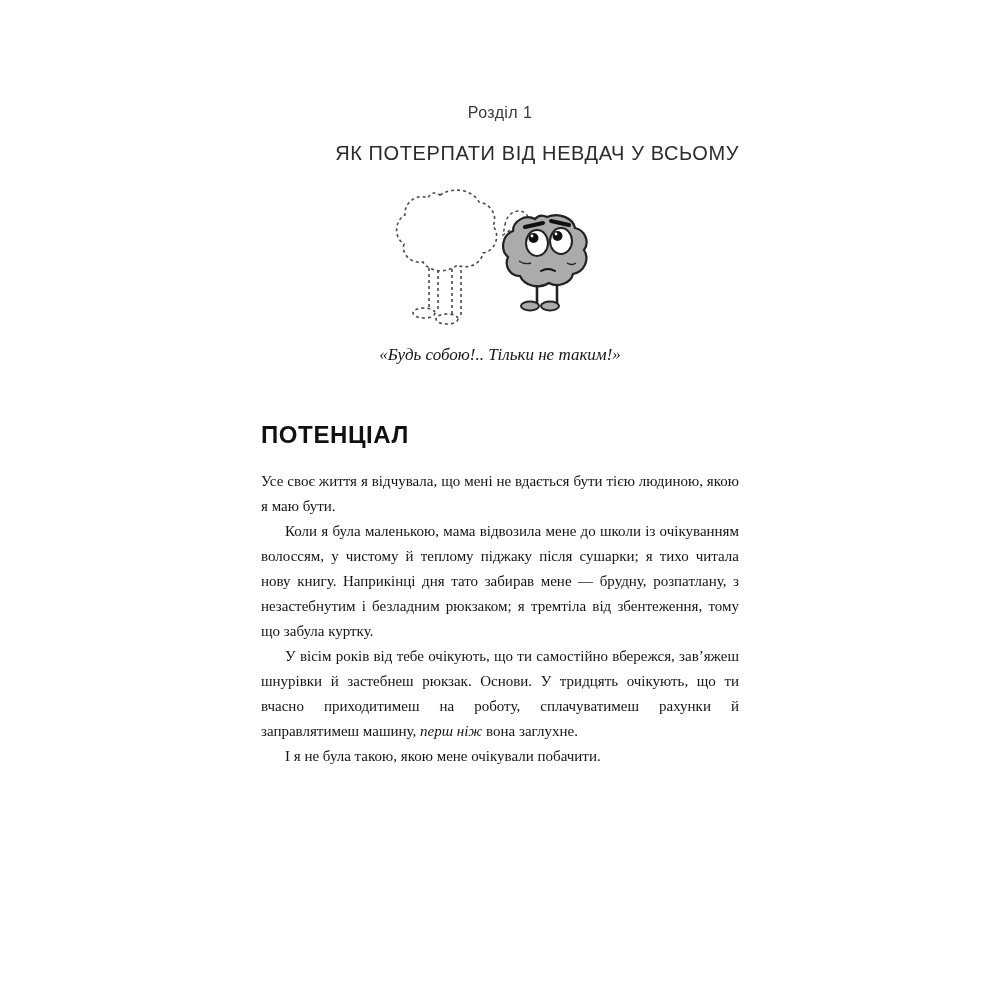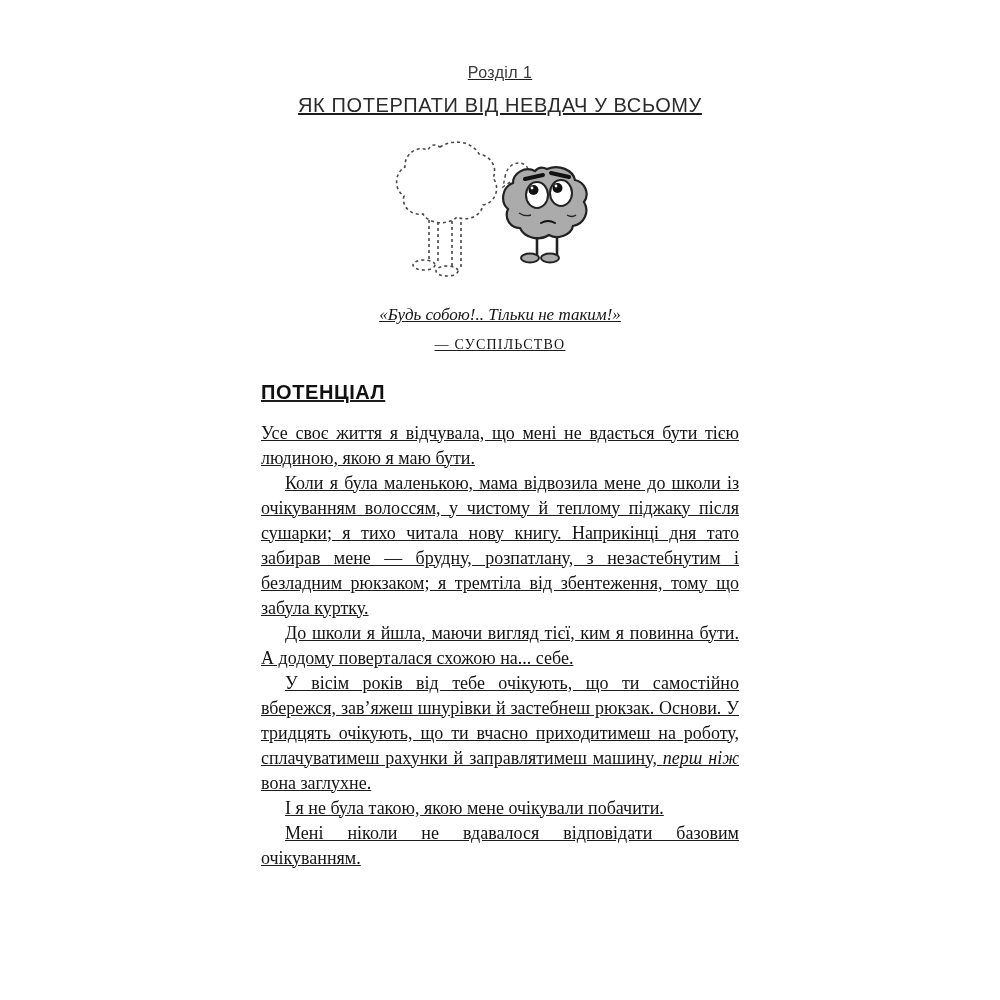--- a/index.html
+++ b/index.html
@@ -12,72 +12,71 @@
     width: 1000px;
     height: 1000px;
     background: #ffffff;
     overflow: hidden;
     font-family: "Liberation Serif", serif;
     color: #1c1c1c;
   }
   .content {
     width: 478px;
     margin: 0 auto;
-    padding-top: 64px;
-    text-decoration: underline;
+    padding-top: 104px;
   }
   .chapter-label {
     text-align: center;
     font-family: "Liberation Sans", sans-serif;
     font-size: 16px;
     color: #3a3a3a;
     letter-spacing: 0.4px;
   }
   .chapter-title {
-    text-align: center;
+    text-align: right;
     font-family: "Liberation Sans", sans-serif;
     font-size: 20px;
     color: #2b2b2b;
     letter-spacing: 0.6px;
-    margin-top: 12px;
+    margin-top: 20px;
     font-weight: 400;
   }
   .illustration-wrap {
     margin-top: 18px;
     text-align: center;
     height: 160px;
   }
   .quote {
     text-align: center;
     font-style: italic;
     font-size: 17px;
-    margin-top: 10px;
+    margin-top: 2px;
     color: #141414;
   }
   .attribution {
     text-align: center;
     font-size: 14px;
     letter-spacing: 1.2px;
     margin-top: 12px;
     color: #141414;
   }
   .section-heading {
     font-family: "Liberation Sans", sans-serif;
     font-weight: 700;
-    font-size: 20px;
+    font-size: 24px;
     letter-spacing: 0.6px;
     color: #111;
-    margin-top: 28px;
+    margin-top: 56px;
   }
   .body-text {
     margin-top: 16px;
   }
   .body-p {
     margin: 0;
-    font-size: 18px;
+    font-size: 15px;
     line-height: 25px;
     text-align: justify;
     color: #141414;
   }
   .body-p.indent {
     text-indent: 24px;
   }
   .body-p em {
     font-style: italic;
   }
@@ -141,27 +140,24 @@
         <path d="M156 88 Q 163 84 170 88" fill="none" stroke="#111" stroke-width="2" stroke-linecap="round"></path>
 
         <line x1="152" y1="102" x2="152" y2="120" stroke="#222" stroke-width="2.6"></line>
         <line x1="172" y1="102" x2="172" y2="120" stroke="#222" stroke-width="2.6"></line>
         <ellipse cx="145" cy="123" rx="9" ry="4.5" fill="#ababab" stroke="#222" stroke-width="2"></ellipse>
         <ellipse cx="165" cy="123" rx="9" ry="4.5" fill="#ababab" stroke="#222" stroke-width="2"></ellipse>
       </svg>
     </div>
 
     <div class="quote">«Будь собою!.. Тільки не таким!»</div>
-    <div class="attribution">— СУСПІЛЬСТВО</div>
 
     <h2 class="section-heading">ПОТЕНЦІАЛ</h2>
 
     <div class="body-text">
       <p class="body-p">Усе своє життя я відчувала, що мені не вдається бути тією людиною, якою я маю бути.</p>
       <p class="body-p indent">Коли я була маленькою, мама відвозила мене до школи із очікуванням волоссям, у чистому й теплому піджаку після сушарки; я тихо читала нову книгу. Наприкінці дня тато забирав мене — брудну, розпатлану, з незастебнутим і безладним рюкзаком; я тремтіла від збентеження, тому що забула куртку.</p>
-      <p class="body-p indent">До школи я йшла, маючи вигляд тієї, ким я повинна бути. А додому поверталася схожою на... себе.</p>
       <p class="body-p indent"><span>У вісім років від тебе очікують, що ти самостійно вбережся, зав’яжеш шнурівки й застебнеш рюкзак. Основи. У тридцять очікують, що ти вчасно приходитимеш на роботу, сплачуватимеш рахунки й заправлятимеш машину, </span><em>перш ніж</em><span> вона заглухне.</span></p>
       <p class="body-p indent">І я не була такою, якою мене очікували побачити.</p>
-      <p class="body-p indent">Мені ніколи не вдавалося відповідати базовим очікуванням.</p>
     </div>
 
   </div>
 </div>
 
 </body></html>

